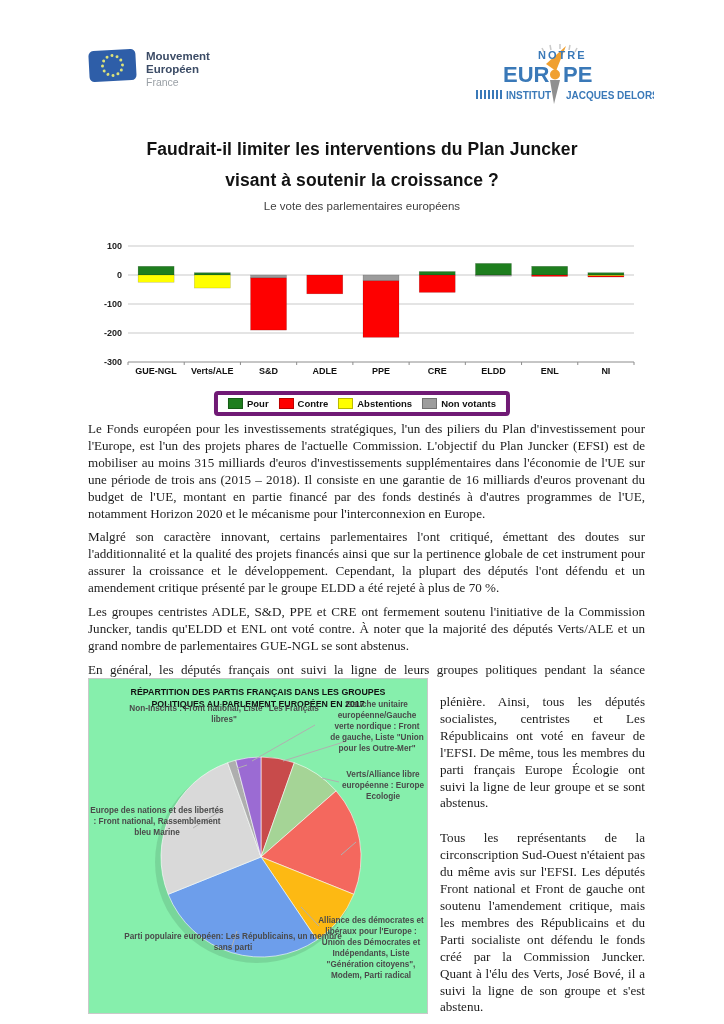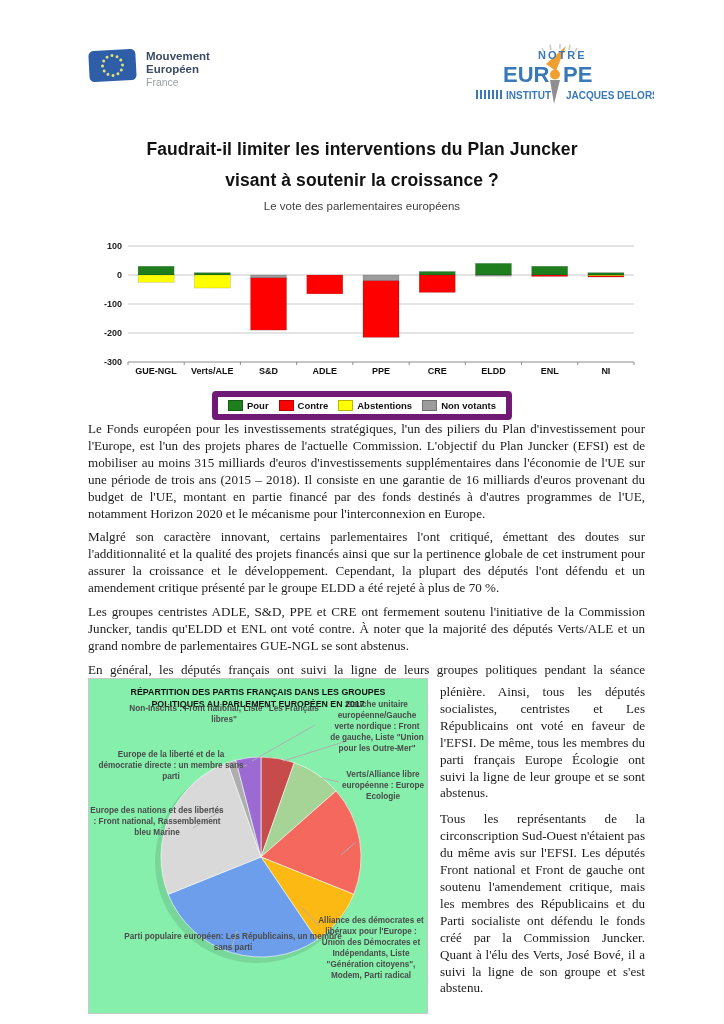--- a/index.html
+++ b/index.html
@@ -21,21 +21,21 @@
   .subtitle{position:absolute;top:200px;left:0;width:724px;text-align:center;
             font-family:"Liberation Sans",sans-serif;font-size:11.5px;color:#3f3f3f;}
 
   
   .barchart{position:absolute;top:238px;left:82px;width:560px;height:152px;}
   .barchart svg{display:block;}
   .ytick{font-family:"Liberation Sans",sans-serif;font-size:9px;font-weight:700;fill:#222;}
   .xtick{font-family:"Liberation Sans",sans-serif;font-size:9px;font-weight:700;fill:#111;}
 
   .legend{position:absolute;top:391px;left:362px;transform:translateX(-50%);
-          display:flex;align-items:center;gap:10px;border:6px solid #701a75;border-radius:4px;
+          display:flex;align-items:center;gap:10px;border:4px solid #701a75;border-radius:4px;
           background:#fff;padding:3px 10px;white-space:nowrap;
           font-family:"Liberation Sans",sans-serif;font-weight:700;font-size:9.5px;color:#111;}
   .legend .item{display:flex;align-items:center;gap:4px;}
   .legend .sw{width:13px;height:9px;display:inline-block;border:1px solid rgba(0,0,0,.28);}
 
   
   .bodytext{position:absolute;top:421px;left:88px;width:557px;
             font-size:13.1px;line-height:16.9px;text-align:justify;}
   .bodytext p{margin:0 0 7px 0;}
   .introline{text-align:justify;text-align-last:justify;}
@@ -44,21 +44,21 @@
   .cols{position:absolute;top:676px;left:88px;width:557px;height:340px;}
   .piebox{position:absolute;left:0;top:2px;width:338px;height:334px;border:1px solid #c9c9c9;background:#86efac;}
   .pietitle{position:absolute;top:7px;left:18px;right:18px;text-align:center;
             font-family:"Liberation Sans",sans-serif;font-weight:700;font-size:8.8px;
             line-height:12px;color:#111;}
   .piebox svg{position:absolute;left:0;top:0;}
   .pielabel{position:absolute;font-family:"Liberation Sans",sans-serif;font-weight:700;
             font-size:8.2px;line-height:11px;color:#4a4a4a;text-align:center;}
   .rightcol{position:absolute;left:352px;top:0;width:205px;
             font-size:13.1px;line-height:16.9px;text-align:justify;}
-  .rightcol p{margin:8px 0 9px 0;}
+  .rightcol p{margin:18px 0 9px 0;}
 </style>
 </head>
 <body>
 
 <div class="page">
 
   <div class="hdr">
     <div class="logo-left">
       <svg width="50" height="36" viewBox="0 0 50 36">
         <g transform="rotate(-3 25 18)">
@@ -224,21 +224,20 @@
           <line x1="148" y1="252" x2="142" y2="270" stroke="#b0b0b0" stroke-width="1"></line>
           <line x1="133" y1="131" x2="104" y2="149" stroke="#b0b0b0" stroke-width="1"></line>
           <line x1="158" y1="86" x2="146" y2="90" stroke="#b0b0b0" stroke-width="1"></line>
           <line x1="226" y1="46" x2="163" y2="82" stroke="#b0b0b0" stroke-width="1"></line>
         </svg>
     <div class="pielabel" style="left: 240px; top: 20px; width: 96px;">Gauche unitaire européenne/Gauche verte nordique : Front de gauche, Liste "Union pour les Outre-Mer"</div>
         <div class="pielabel" style="left: 252px; top: 90px; width: 84px;">Verts/Alliance libre européenne : Europe Ecologie</div>
         <div class="pielabel" style="left: 226px; top: 236px; width: 112px;">Alliance des démocrates et libéraux pour l'Europe : Union des Démocrates et Indépendants, Liste "Génération citoyens", Modem, Parti radical</div>
         <div class="pielabel" style="left: 28px; top: 252px; width: 232px;">Parti populaire européen: Les Républicains, un membre sans parti</div>
         <div class="pielabel" style="left: 0px; top: 126px; width: 136px;">Europe des nations et des libertés : Front national, Rassemblement bleu Marine</div>
-        <div class="pielabel" style="left: 6px; top: 70px; width: 152px;">Europe de la liberté et de la démocratie directe : un membre sans parti</div>
         <div class="pielabel" style="left: 30px; top: 24px; width: 210px;">Non-Inscrits : Front national, Liste "Les Français libres"</div>
       </div>
     <div class="rightcol">
       <p>plénière. Ainsi, tous les députés socialistes, centristes et Les Républicains ont voté en faveur de l'EFSI. De même, tous les membres du parti français Europe Écologie ont suivi la ligne de leur groupe et se sont abstenus.</p>
       <p>Tous les représentants de la circonscription Sud-Ouest n'étaient pas du même avis sur l'EFSI. Les députés Front national et Front de gauche ont soutenu l'amendement critique, mais les membres des Républicains et du Parti socialiste ont défendu le fonds créé par la Commission Juncker. Quant à l'élu des Verts, José Bové, il a suivi la ligne de son groupe et s'est abstenu.</p>
     </div>
   </div>
 
 </div>
 

